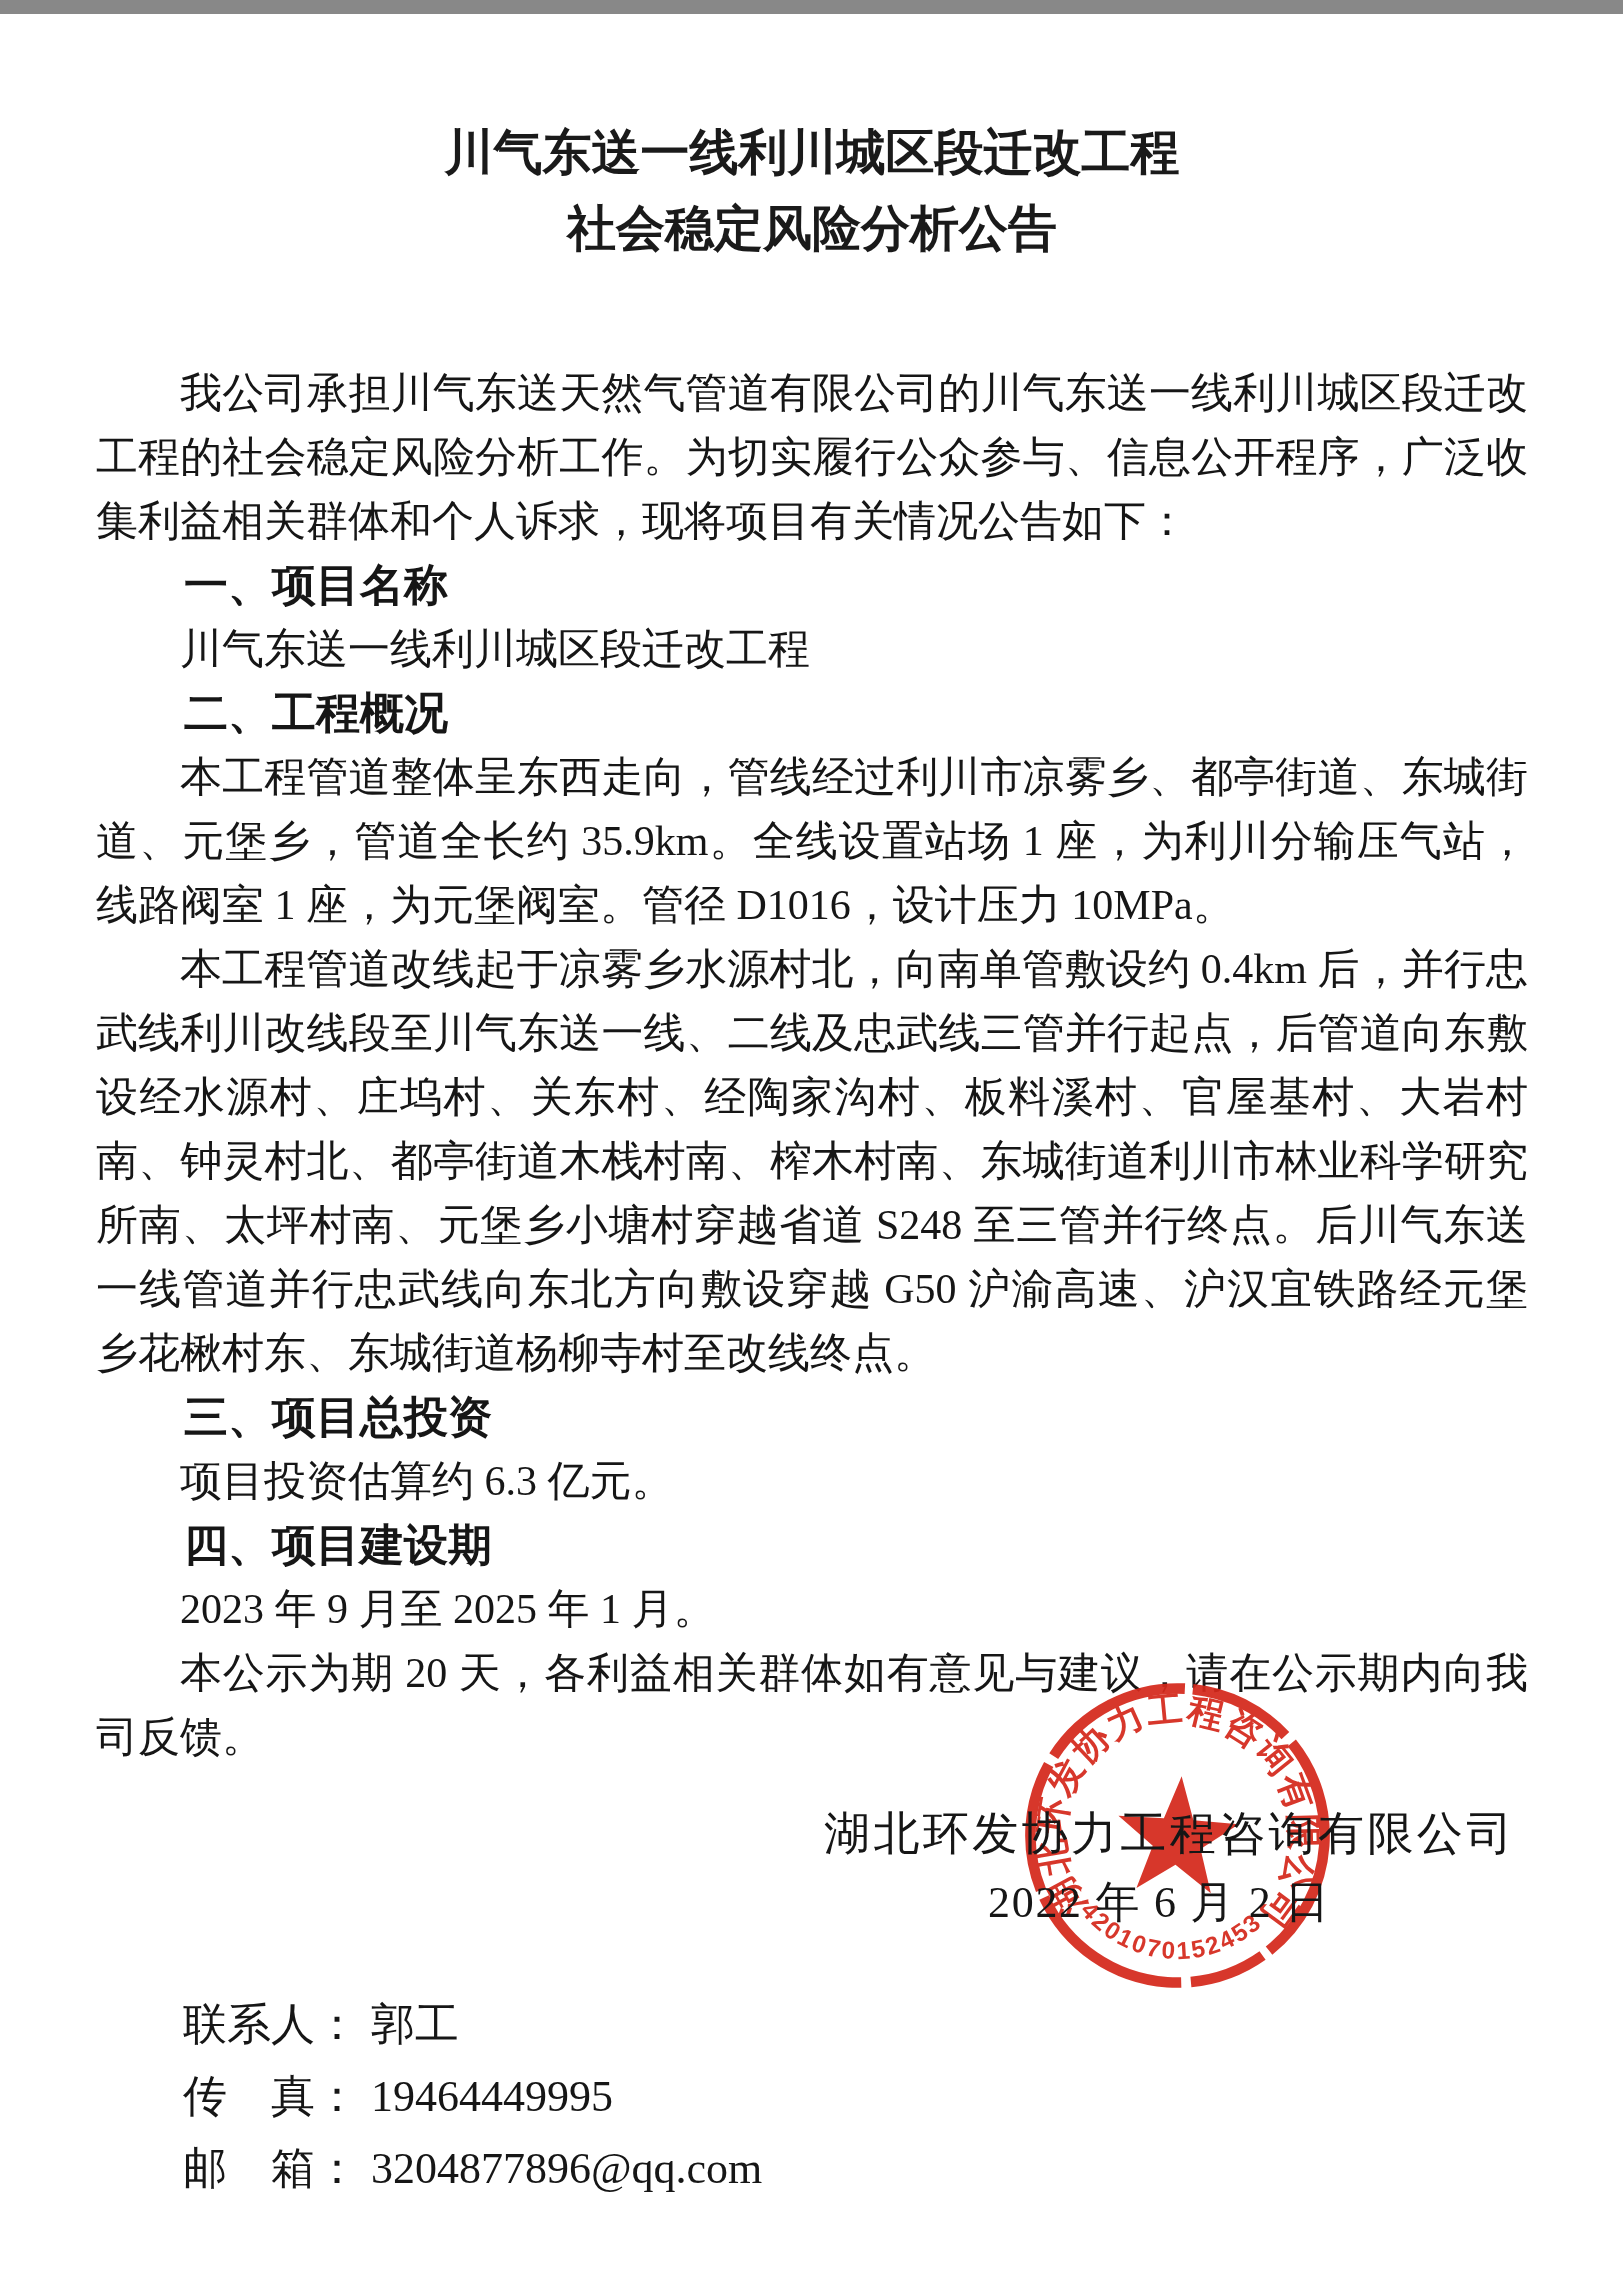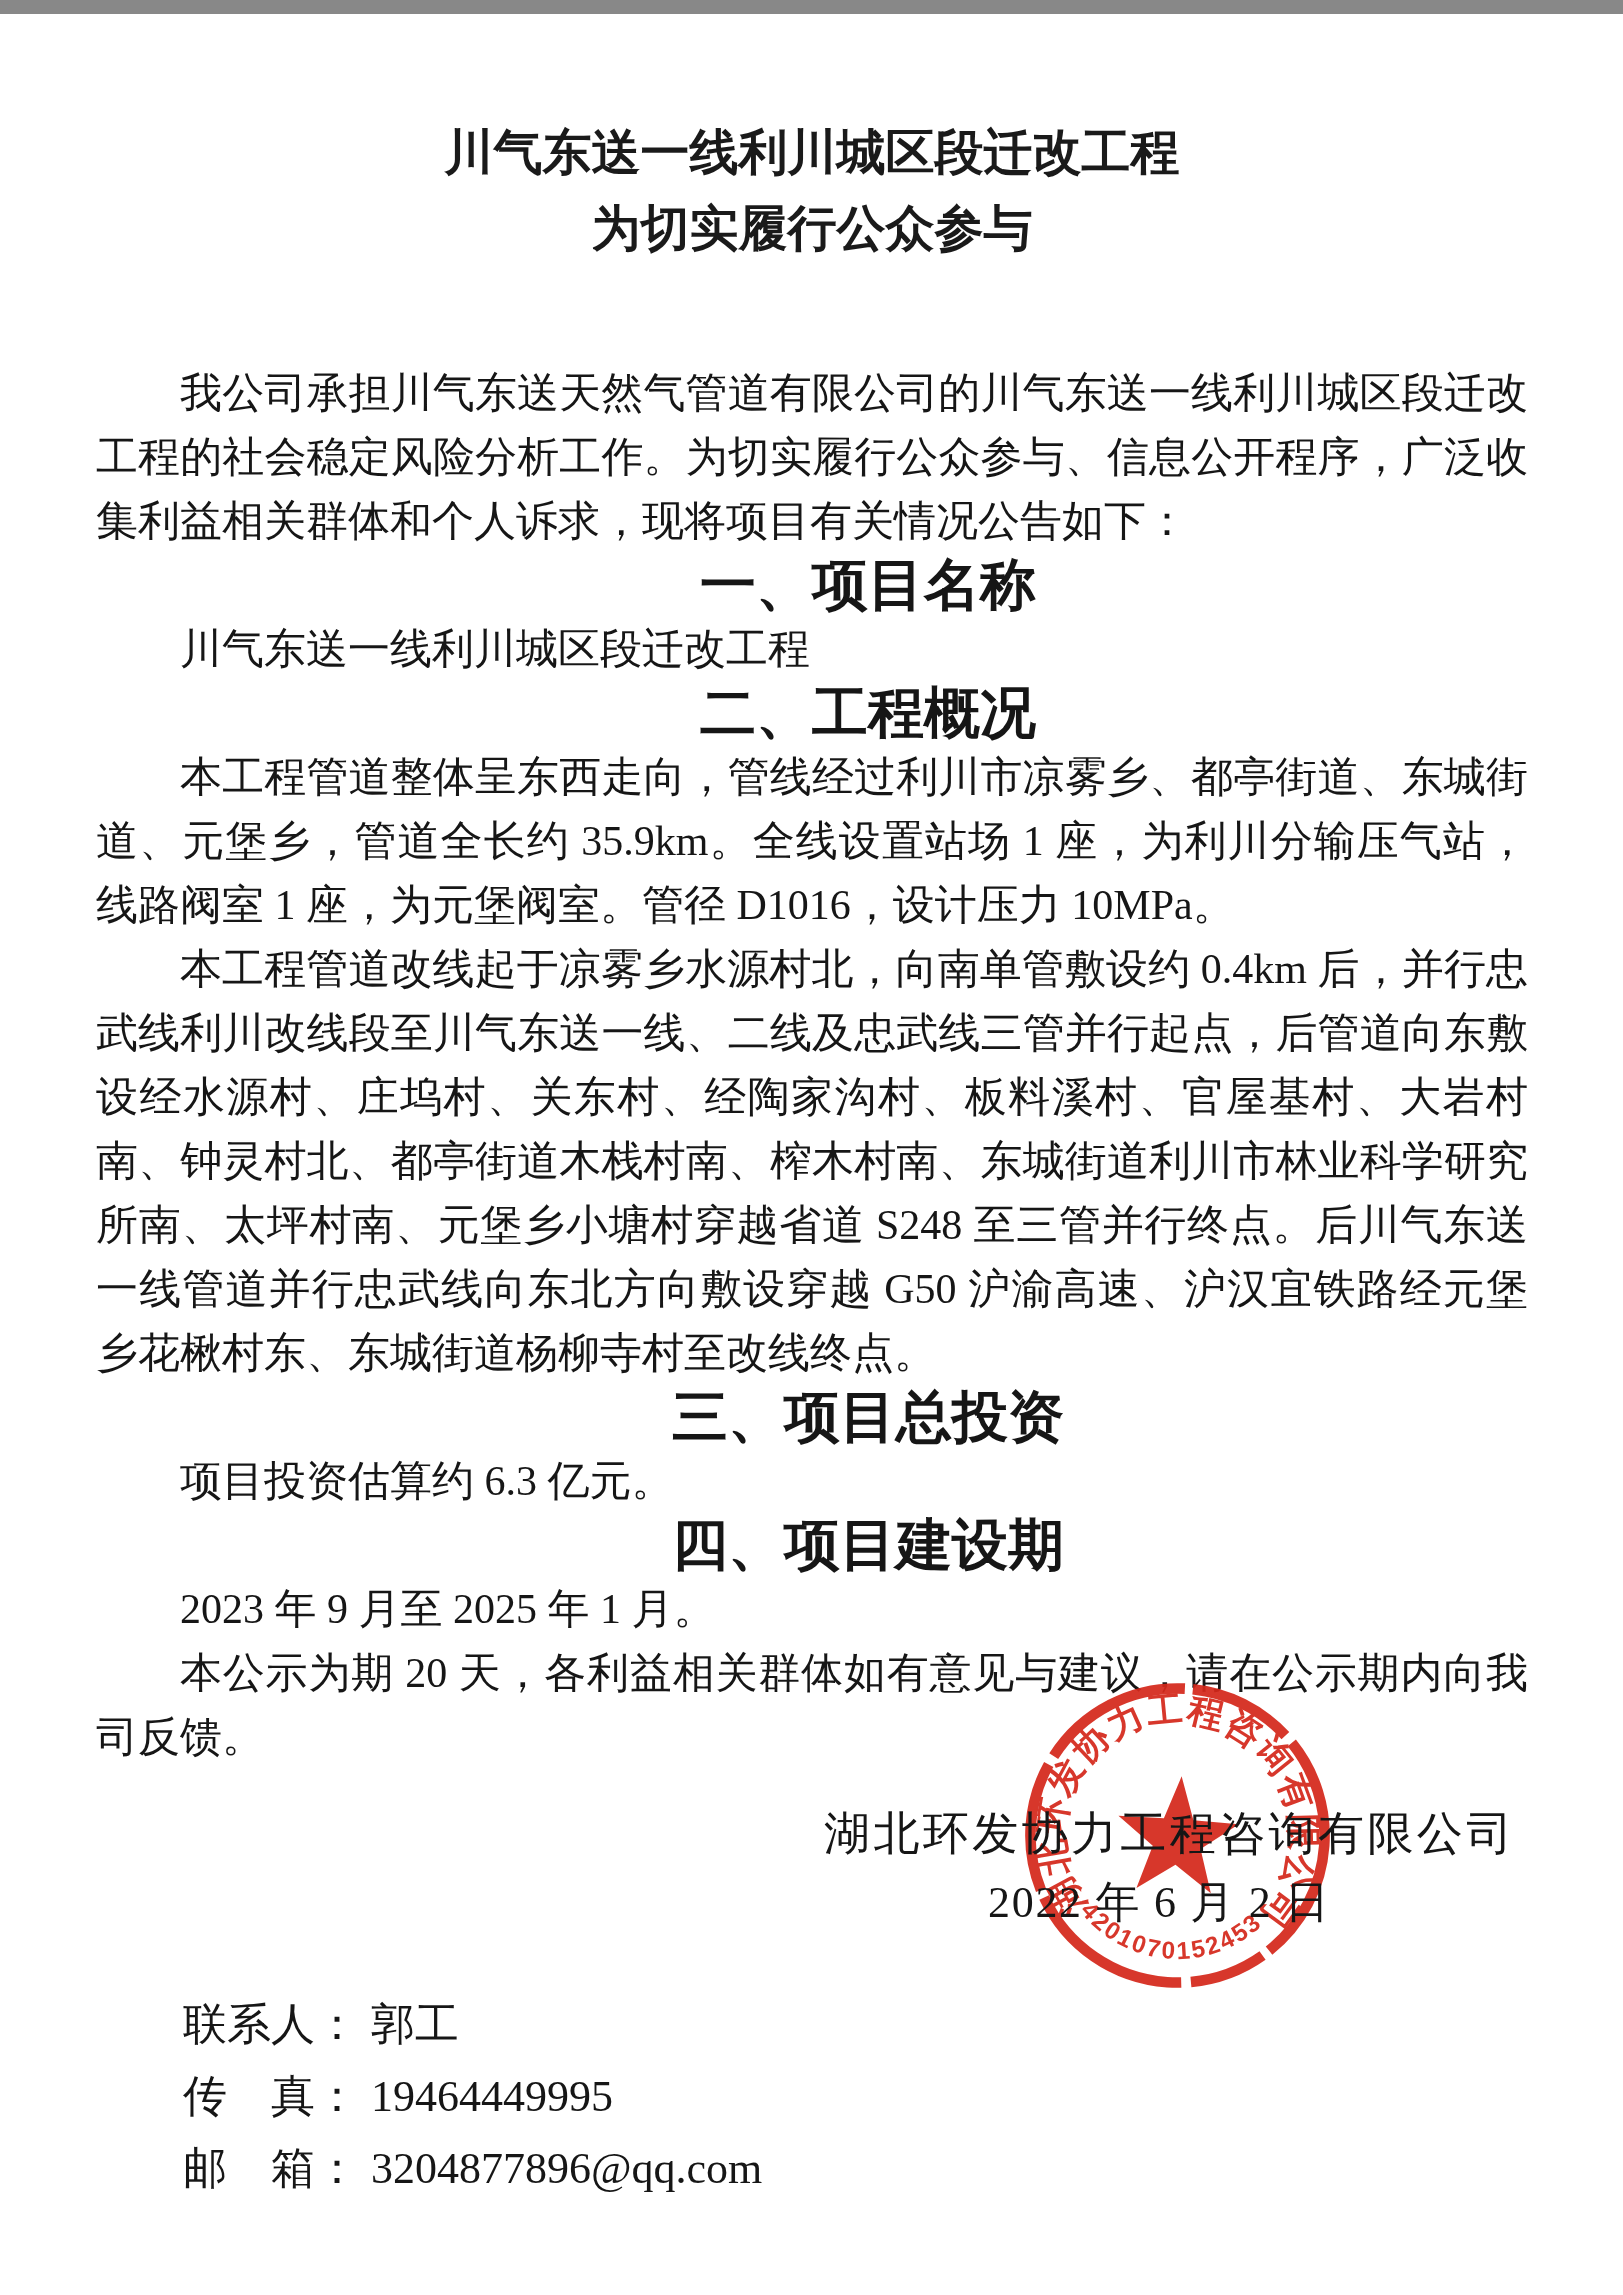--- a/index.html
+++ b/index.html
@@ -33,26 +33,25 @@
     line-height:64px;
     text-align:justify;
     text-indent:2em;
     margin:0;
     word-break:break-all;
   }
   .body-text.intro{margin-top:95px;}
   .sec-heading{
     font-family:"Liberation Sans","DejaVu Sans",sans-serif;
     font-weight:700;
-    font-size:56px;
+    font-size:44px;
     line-height:64px;
     text-indent:2em;
     margin:0;
     color:#161616;
-    text-align:center;
   }
   .signature-company{
     position:absolute;
     left:824px;top:1794px;
     font-size:46px;
     letter-spacing:3.4px;
     line-height:51px;
     z-index:3;
   }
   .signature-date{
@@ -87,21 +86,21 @@
   }
   .contact-row .value{margin-left:12px;}
 </style>
 </head>
 <body>
 
 <div class="page">
   <div class="content">
 
     <h1 class="doc-title first">川气东送一线利川城区段迁改工程</h1>
-    <h1 class="doc-title">为切实履行公众参与</h1>
+    <h1 class="doc-title">社会稳定风险分析公告</h1>
 
     <p class="body-text intro">我公司承担川气东送天然气管道有限公司的川气东送一线利川城区段迁改工程的社会稳定风险分析工作。为切实履行公众参与、信息公开程序，广泛收集利益相关群体和个人诉求，现将项目有关情况公告如下：</p>
 
     <h2 class="sec-heading">一、项目名称</h2>
     <p class="body-text">川气东送一线利川城区段迁改工程</p>
 
     <h2 class="sec-heading">二、工程概况</h2>
     <p class="body-text">本工程管道整体呈东西走向，管线经过利川市凉雾乡、都亭街道、东城街道、元堡乡，管道全长约 35.9km。全线设置站场 1 座，为利川分输压气站，线路阀室 1 座，为元堡阀室。管径 D1016，设计压力 10MPa。</p>
     <p class="body-text">本工程管道改线起于凉雾乡水源村北，向南单管敷设约 0.4km 后，并行忠武线利川改线段至川气东送一线、二线及忠武线三管并行起点，后管道向东敷设经水源村、庄坞村、关东村、经陶家沟村、板料溪村、官屋基村、大岩村南、钟灵村北、都亭街道木栈村南、榨木村南、东城街道利川市林业科学研究所南、太坪村南、元堡乡小塘村穿越省道 S248 至三管并行终点。后川气东送一线管道并行忠武线向东北方向敷设穿越 G50 沪渝高速、沪汉宜铁路经元堡乡花楸村东、东城街道杨柳寺村至改线终点。</p>
 

